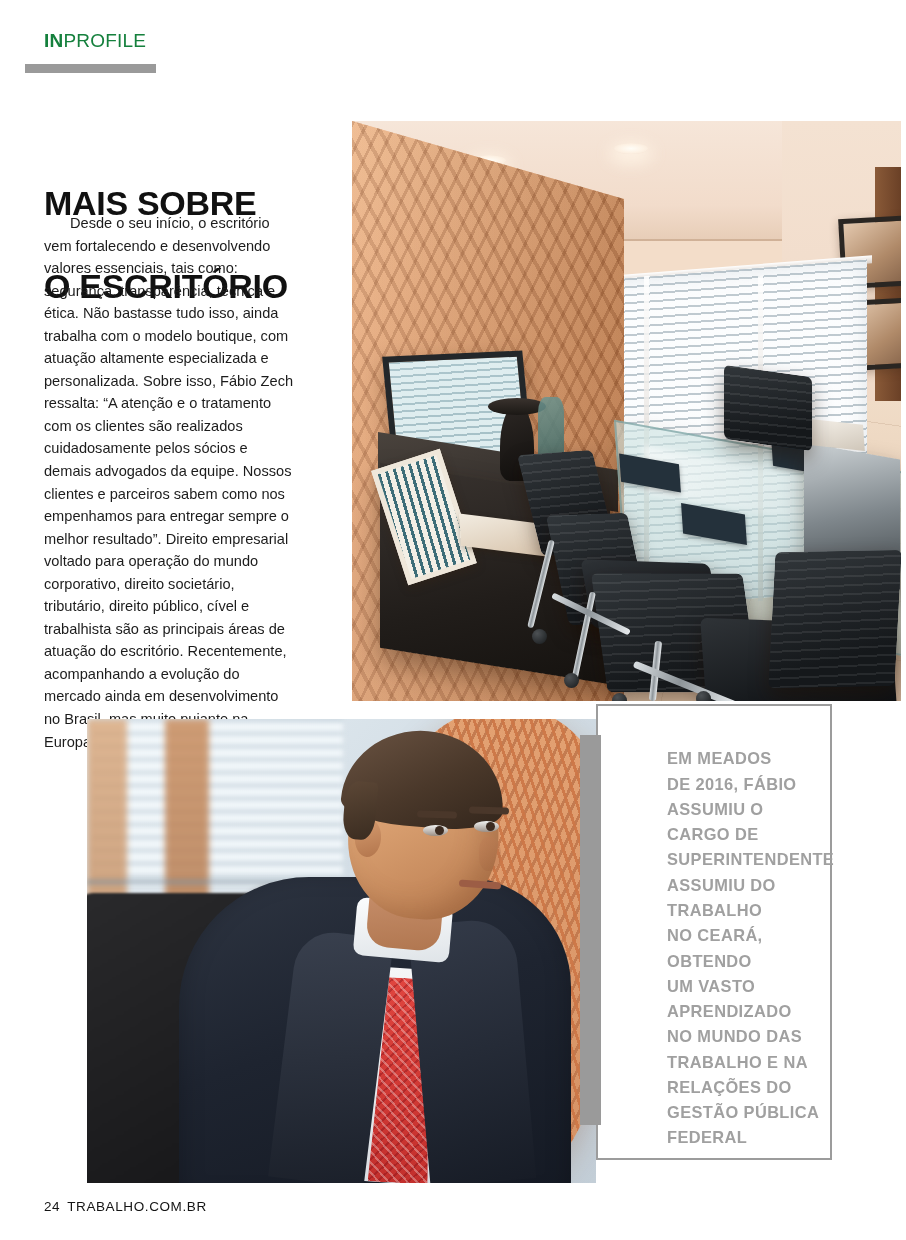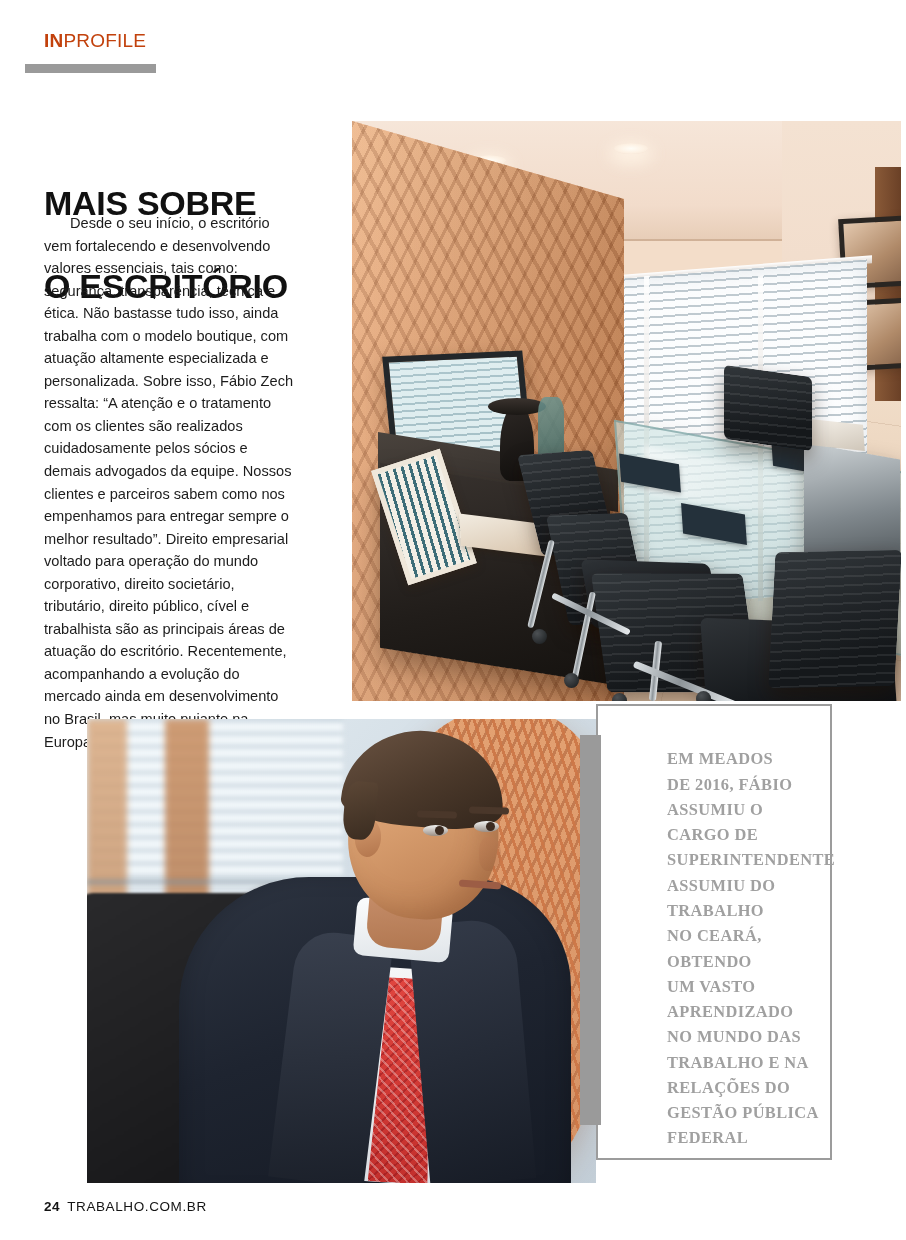--- a/index.html
+++ b/index.html
@@ -22,21 +22,21 @@
     background: #ffffff;
   }
 
   
   .kicker {
     position: absolute;
     left: 44px;
     top: 30px;
     font-size: 19px;
     letter-spacing: 0.2px;
-    color: #c2410c;
+    color: #15803d;
     white-space: nowrap;
   }
   .kicker .k-strong { font-weight: 700; }
   .kicker .k-light  { font-weight: 400; }
 
   .kicker-rule {
     position: absolute;
     left: 25px;
     top: 64px;
     width: 131px;
@@ -451,33 +451,33 @@
     position: absolute;
     left: 627px;
     top: 730px;
     width: 200px;
     font-size: 16.4px;
     line-height: 1.54;
     font-weight: 700;
     letter-spacing: 0.4px;
     color: #a0a0a0;
   }
-  .pq-text .pq-line { display: block; white-space: nowrap; font-family: Liberation Serif, serif; }
+  .pq-text .pq-line { display: block; white-space: nowrap; }
 
   
   .folio {
     position: absolute;
     left: 44px;
     bottom: 26px;
     font-size: 13.5px;
     letter-spacing: 0.6px;
     color: #141414;
     white-space: nowrap;
   }
-  .folio .folio-num { font-weight: 700; }
+  .folio .folio-num { font-weight: 400; }
   .folio .folio-site { font-weight: 400; margin-left: 7px; }
 </style>
 </head>
 <body>
 
 <div class="page">
 
   <div class="kicker">
     <span class="k-strong">IN</span><span class="k-light">PROFILE</span>
   </div>

